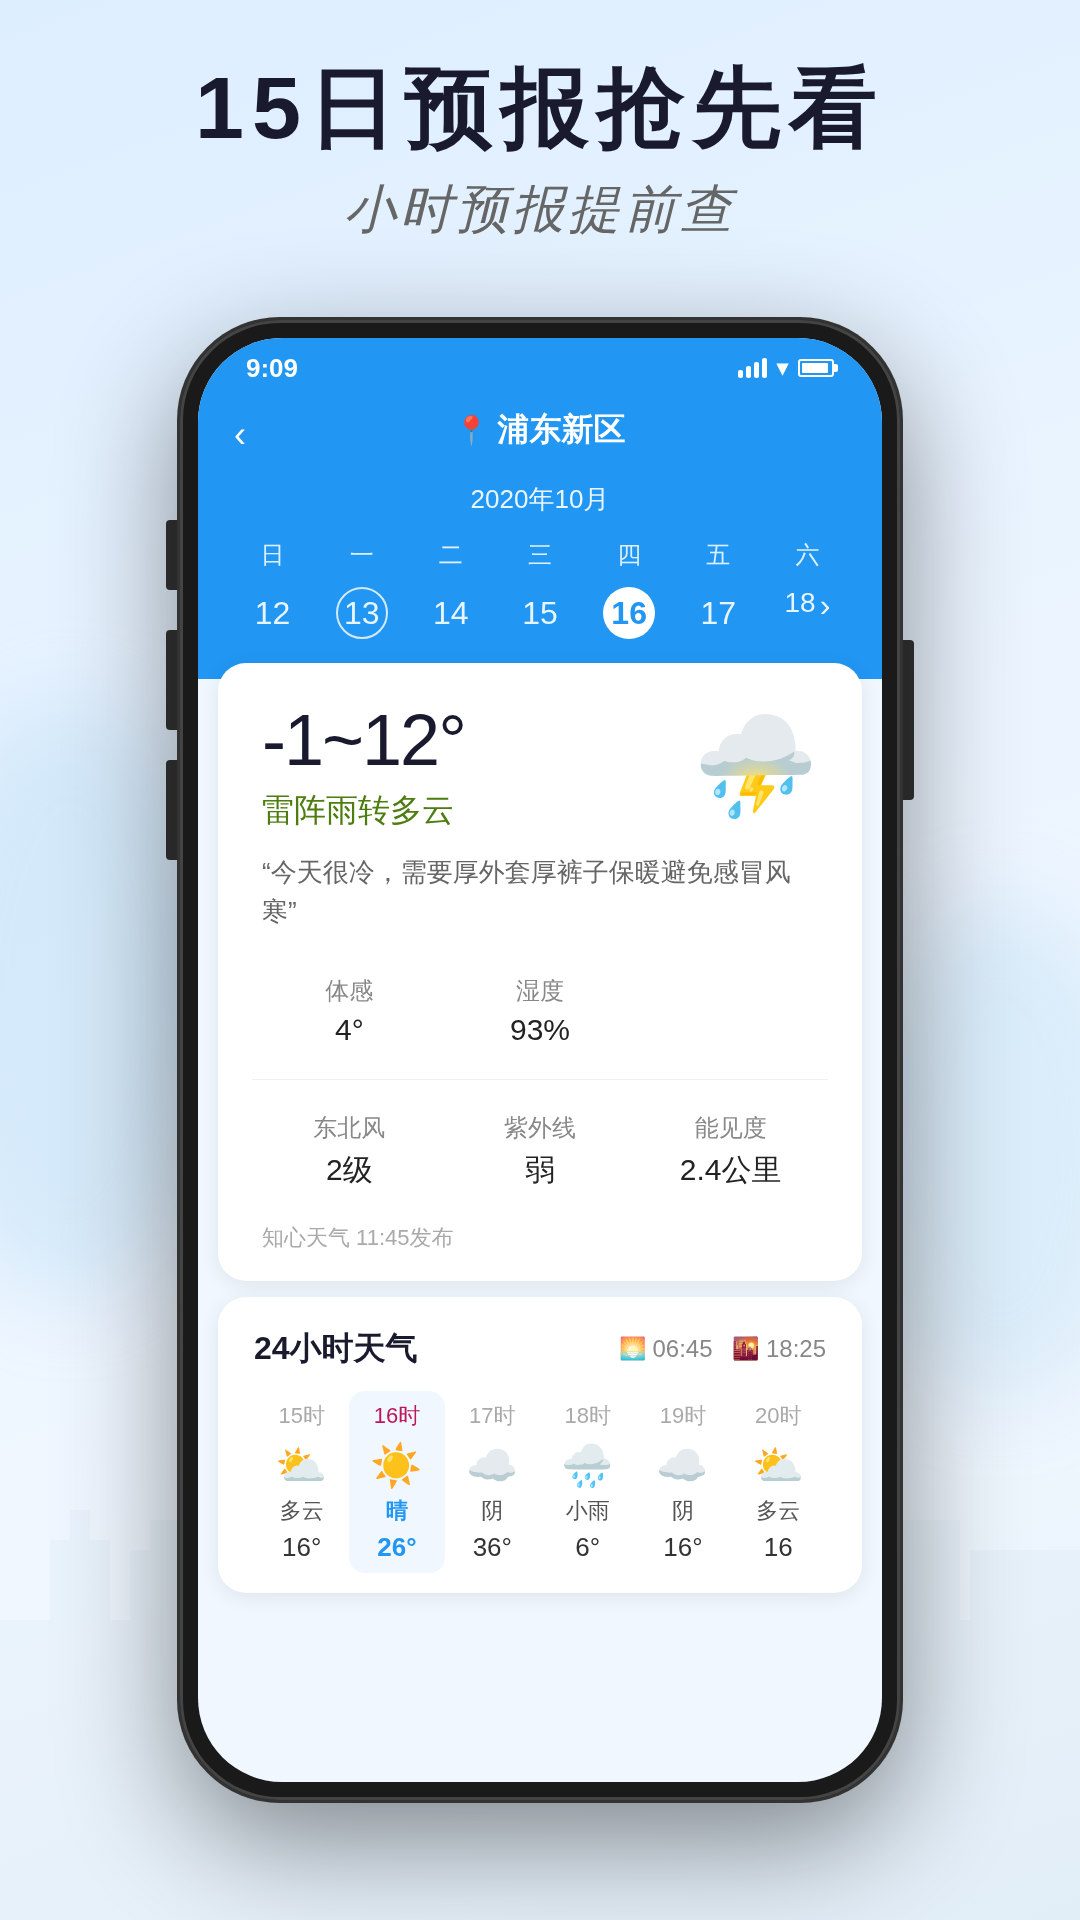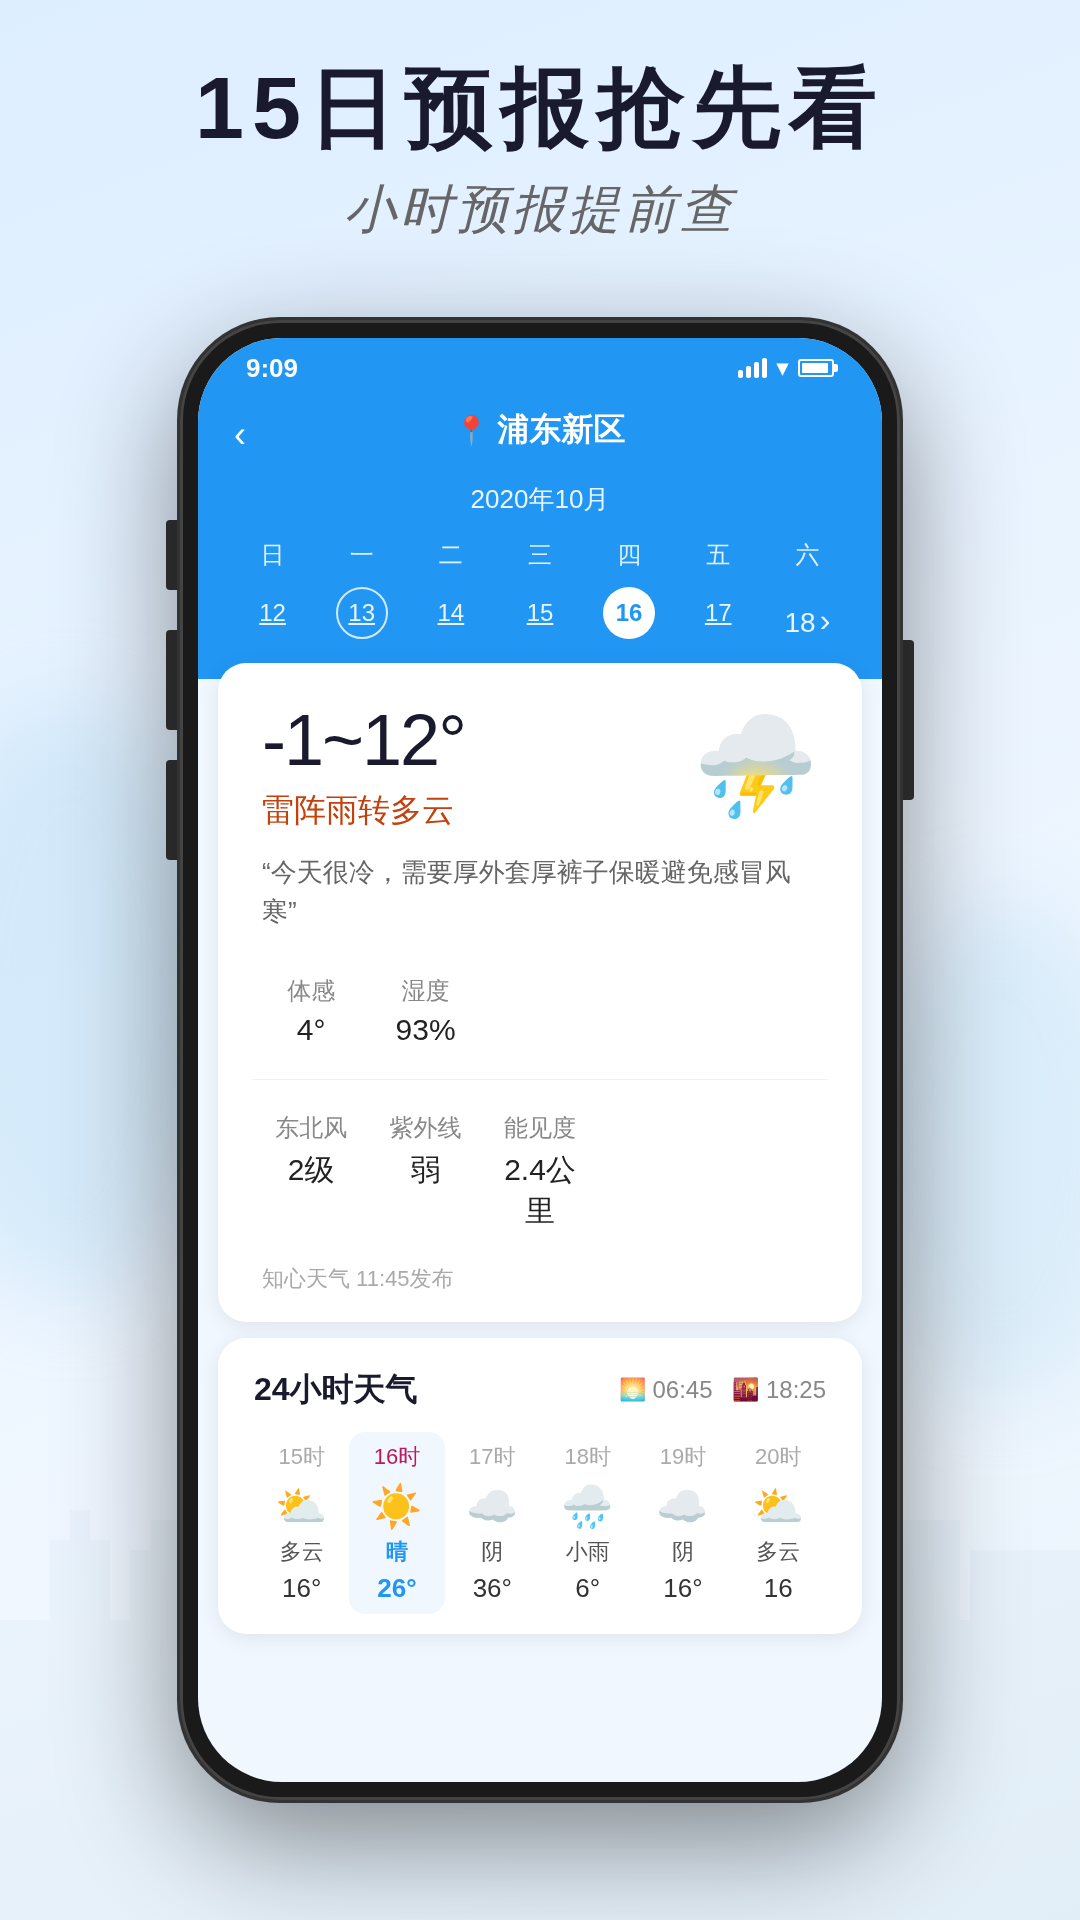--- a/index.html
+++ b/index.html
@@ -223,25 +223,24 @@
       gap: 0;
     }
     .cal-header {
       text-align: center;
       font-size: 24px;
       color: rgba(255,255,255,0.85);
       padding: 6px 0;
     }
     .cal-day {
       text-align: center;
-      font-size: 24px;
+      font-size: 32px;
       color: rgba(255,255,255,0.9);
       padding: 10px 0;
       position: relative;
-      text-decoration: underline;
     }
     .cal-day.selected .day-circle {
       background: white;
       border-radius: 50%;
       width: 52px;
       height: 52px;
       display: flex;
       align-items: center;
       justify-content: center;
       margin: 0 auto;
@@ -261,21 +260,21 @@
     .cal-day .day-circle {
       width: 52px;
       height: 52px;
       display: flex;
       align-items: center;
       justify-content: center;
       margin: 0 auto;
     }
     .cal-next {
       display: flex;
-      align-items: flex-end;
+      align-items: flex-start;
       justify-content: center;
       font-size: 28px;
       padding: 10px 0;
       color: rgba(255,255,255,0.9);
     }
 
     
     .main-card {
       background: white;
       margin: 0 20px;
@@ -295,33 +294,33 @@
       font-size: 72px;
       font-weight: 300;
       color: #1a1a2e;
       letter-spacing: -2px;
     }
     .weather-icon-large {
       font-size: 100px;
     }
     .weather-desc {
       font-size: 32px;
-      color: #c2410c;
+      color: #4d7c0f;
       margin-top: 8px;
     }
     .weather-tip {
       font-size: 26px;
       color: #666;
       margin-top: 20px;
       line-height: 1.5;
     }
     .weather-details {
       margin-top: 28px;
       display: grid;
-      grid-template-columns: repeat(5, 1fr);
+      grid-template-columns: repeat(3, 1fr);
       gap: 16px;
     }
     .detail-item {
       text-align: center;
       padding: 16px 0;
     }
     .detail-label {
       font-size: 24px;
       color: #888;
     }

